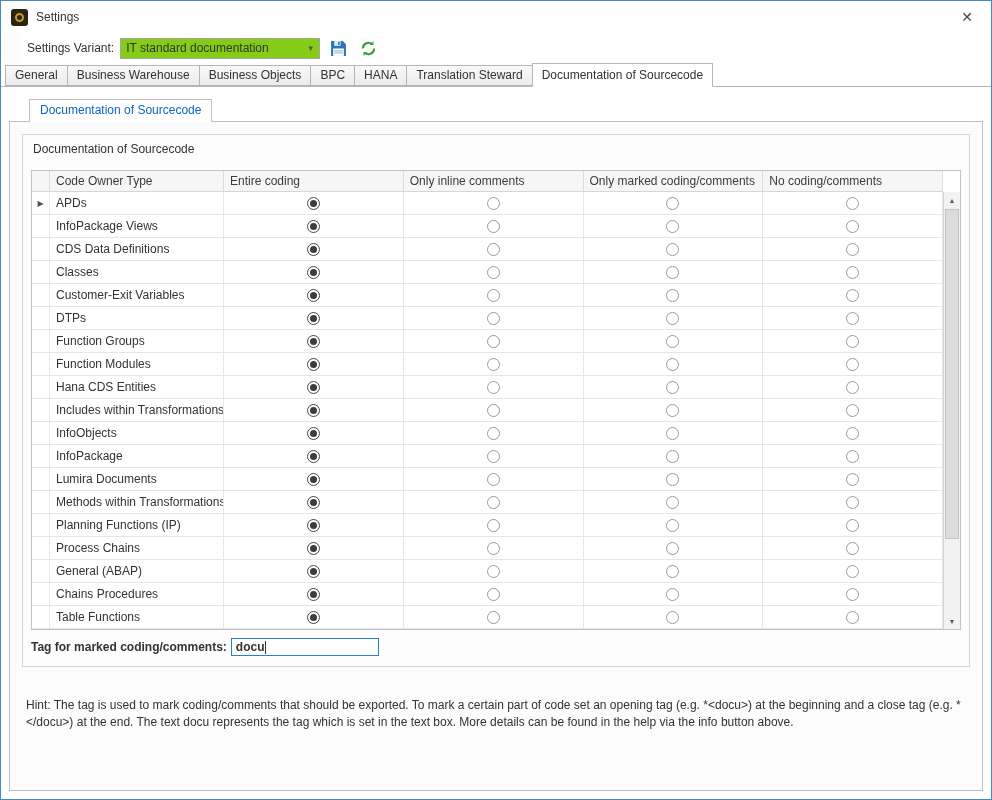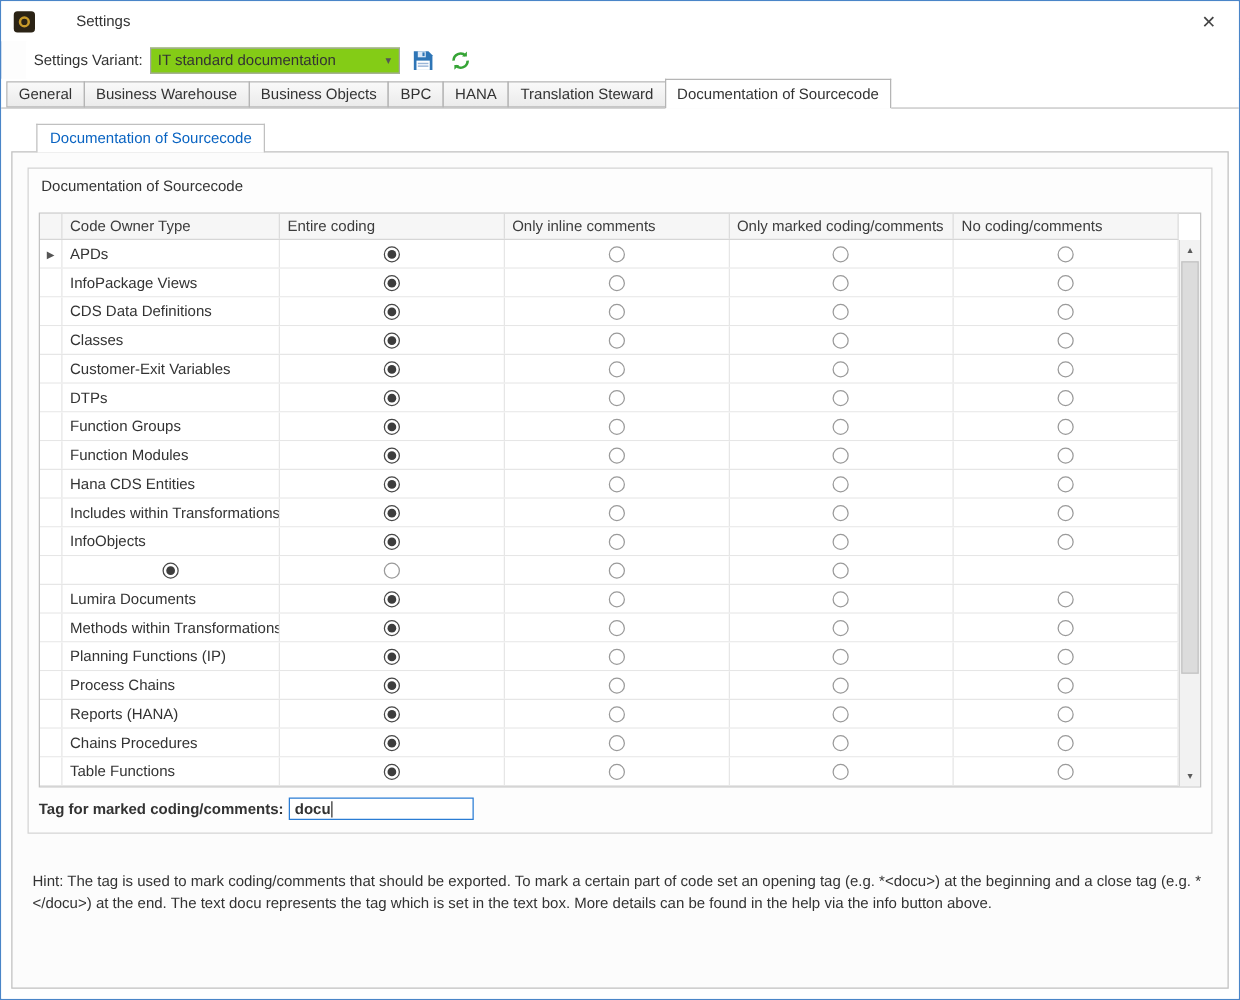--- a/index.html
+++ b/index.html
@@ -12,21 +12,21 @@
   }
   .window {
     width: 992px; height: 800px;
     border: 1px solid #4a85c8;
     background: #fdfdfd;
     display: flex; flex-direction: column;
   }
   
   .titlebar {
     height: 32px; display: flex; align-items: center;
-    padding: 0 10px; background: #ffffff; flex: 0 0 auto; gap: 25px;
+    padding: 0 10px; background: #ffffff; flex: 0 0 auto;
   }
   .app-icon {
     width: 17px; height: 17px; border-radius: 3px;
     background: #2b2315; display: inline-flex; align-items: center; justify-content: center;
     margin-right: 8px;
   }
   .app-icon-inner {
     width: 9px; height: 9px; border-radius: 50%;
     border: 2px solid #c89a2a;
   }
@@ -395,20 +395,21 @@
                   </div>
                   <div class="gc radio-cell">
                     <span class="radio"></span>
                   </div>
                   <div class="gc radio-cell">
                     <span class="radio"></span>
                   </div>
                 </div>
                 <div class="grid-row">
                   <div class="gc sel"></div>
+                  <div class="gc label">InfoPackage</div>
                   <div class="gc radio-cell">
                     <span class="radio checked"></span>
                   </div>
                   <div class="gc radio-cell">
                     <span class="radio"></span>
                   </div>
                   <div class="gc radio-cell">
                     <span class="radio"></span>
                   </div>
                   <div class="gc radio-cell">
@@ -474,21 +475,21 @@
                   </div>
                   <div class="gc radio-cell">
                     <span class="radio"></span>
                   </div>
                   <div class="gc radio-cell">
                     <span class="radio"></span>
                   </div>
                 </div>
                 <div class="grid-row">
                   <div class="gc sel"></div>
-                  <div class="gc label">Reports (HANA)</div>
+                  <div class="gc label">General (ABAP)</div>
                   <div class="gc radio-cell">
                     <span class="radio checked"></span>
                   </div>
                   <div class="gc radio-cell">
                     <span class="radio"></span>
                   </div>
                   <div class="gc radio-cell">
                     <span class="radio"></span>
                   </div>
                   <div class="gc radio-cell">

